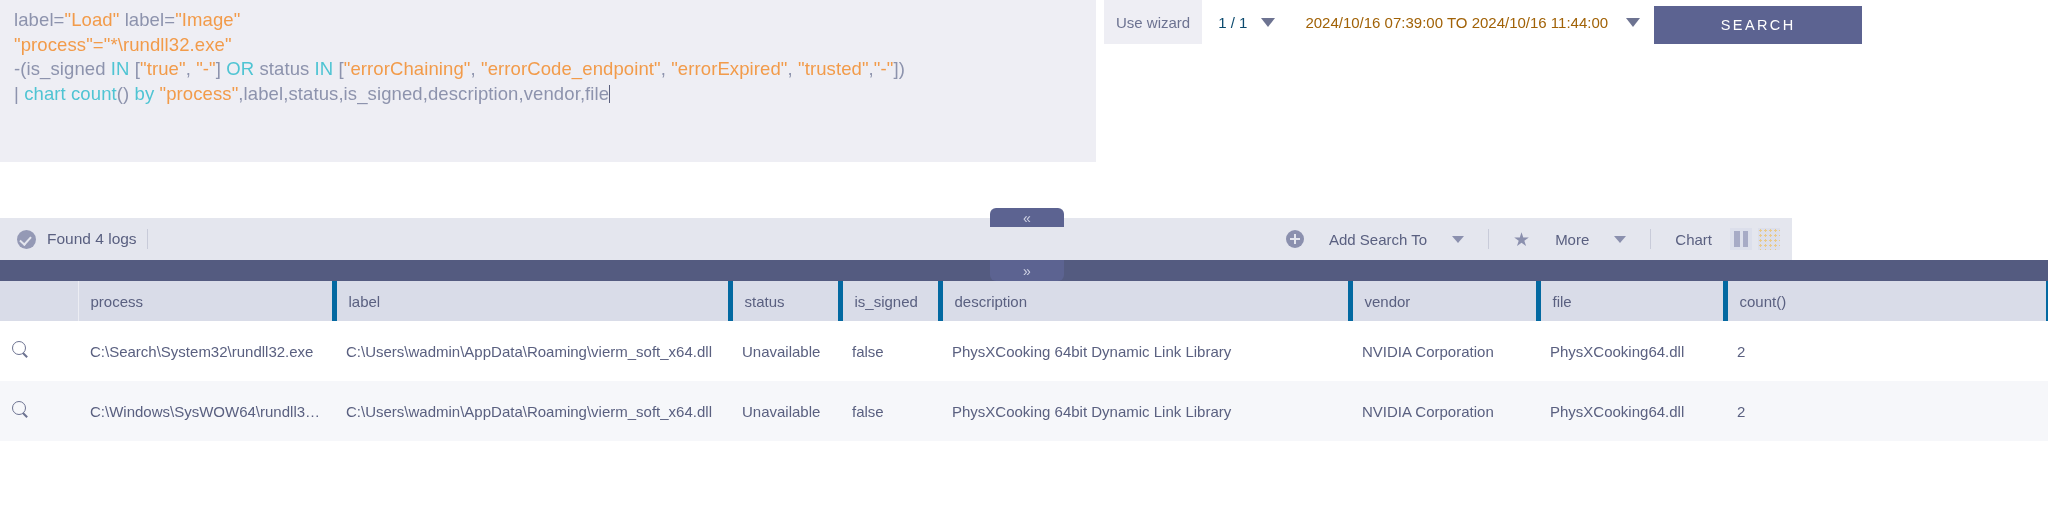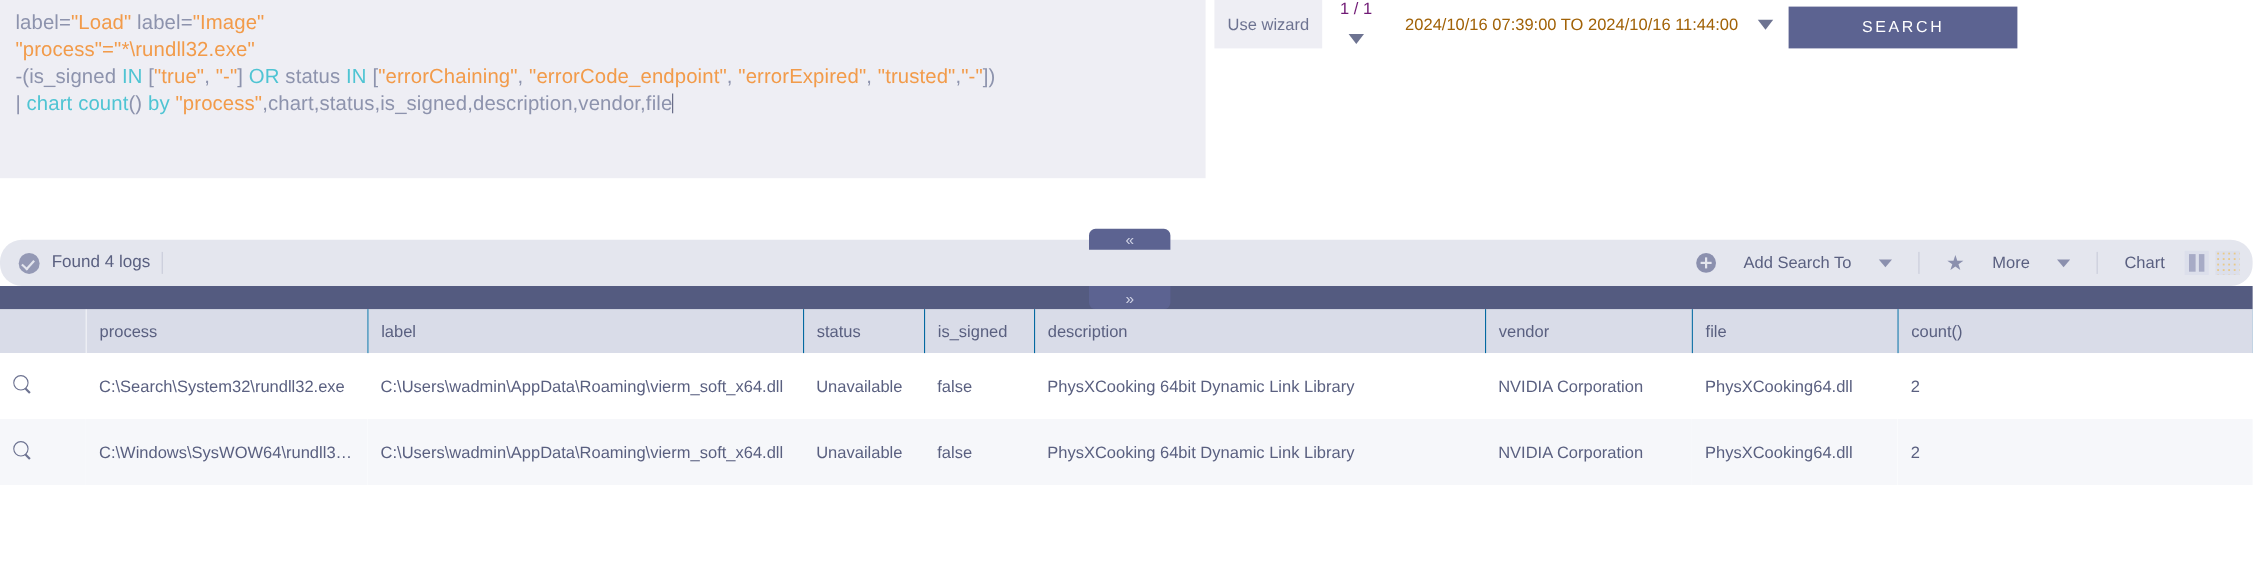--- a/index.html
+++ b/index.html
@@ -60,26 +60,25 @@
     padding: 13px 12px;
     height: 44px;
     display: flex;
     align-items: center;
     cursor: pointer;
   }
   .pager {
     display: flex;
     align-items: center;
     gap: 14px;
-    color: #701a75;
+    color: #0c4a6e;
     font-size: 15px;
     padding: 0 16px;
     height: 44px;
     cursor: pointer;
-    flex-direction: column;
   }
   .caret-down {
     width: 0; height: 0;
     border-left: 7px solid transparent;
     border-right: 7px solid transparent;
     border-top: 9px solid #6d7391;
   }
   .timerange {
     display: flex;
     align-items: center;
@@ -119,26 +118,25 @@
   }
   .chev {
     color: #cfd2e4;
     font-size: 14px;
     line-height: 1;
   }
 
   
   .results-bar {
     position: relative;
-    width: 2048px;
+    width: 1792px;
     height: 42px;
     background: #e4e6ee;
     display: flex;
     align-items: center;
-    border-radius: 20px;
   }
   .found-logs {
     display: flex;
     align-items: center;
     gap: 11px;
     margin-left: 17px;
     color: #5a6080;
     font-size: 15.5px;
   }
   .check-icon {
@@ -243,21 +241,21 @@
     table-layout: fixed;
   }
   table.results thead th {
     background: #d9dce8;
     color: #5a6080;
     font-size: 15px;
     font-weight: normal;
     text-align: left;
     height: 40px;
     padding: 0 12px;
-    border-right: 1px solid #0369a1;
+    border-right: 5px solid #0369a1;
     vertical-align: middle;
     white-space: nowrap;
     overflow: hidden;
   }
   table.results thead th.col-mag { border-right: 1px solid #ecedf3; }
   table.results tbody td {
     color: #5a6080;
     font-size: 15px;
     height: 60px;
     padding: 0 12px;
@@ -295,21 +293,21 @@
 </style>
 </head>
 <body>
 
 <div class="query-area">
 
   <div class="query-editor">
     <div class="q-line"><span class="tok-plain">label=</span><span class="tok-str">"Load"</span><span class="tok-plain"> label=</span><span class="tok-str">"Image"</span></div>
     <div class="q-line"><span class="tok-str">"process"=</span><span class="tok-str">"*\rundll32.exe"</span></div>
     <div class="q-line"><span class="tok-plain">-(is_signed </span><span class="tok-kw">IN</span><span class="tok-plain"> [</span><span class="tok-str">"true"</span><span class="tok-plain">, </span><span class="tok-str">"-"</span><span class="tok-plain">] </span><span class="tok-kw">OR</span><span class="tok-plain"> status </span><span class="tok-kw">IN</span><span class="tok-plain"> [</span><span class="tok-str">"errorChaining"</span><span class="tok-plain">, </span><span class="tok-str">"errorCode_endpoint"</span><span class="tok-plain">, </span><span class="tok-str">"errorExpired"</span><span class="tok-plain">, </span><span class="tok-str">"trusted"</span><span class="tok-plain">,</span><span class="tok-str">"-"</span><span class="tok-plain">])</span></div>
-    <div class="q-line"><span class="tok-plain">| </span><span class="tok-kw">chart count</span><span class="tok-plain">() </span><span class="tok-kw">by</span><span class="tok-plain"> </span><span class="tok-str">"process"</span><span class="tok-plain">,chart,status,is_signed,description,vendor,file</span><span class="caret"></span></div>
+    <div class="q-line"><span class="tok-plain">| </span><span class="tok-kw">chart count</span><span class="tok-plain">() </span><span class="tok-kw">by</span><span class="tok-plain"> </span><span class="tok-str">"process"</span><span class="tok-plain">,label,status,is_signed,description,vendor,file</span><span class="caret"></span></div>
   </div>
 
   <div class="query-controls">
     <div class="use-wizard">Use wizard</div>
     <div class="pager">
       <span>1 / 1</span>
       <span class="caret-down"></span>
     </div>
     <div class="timerange">
       <span>2024/10/16 07:39:00 TO 2024/10/16 11:44:00</span>

